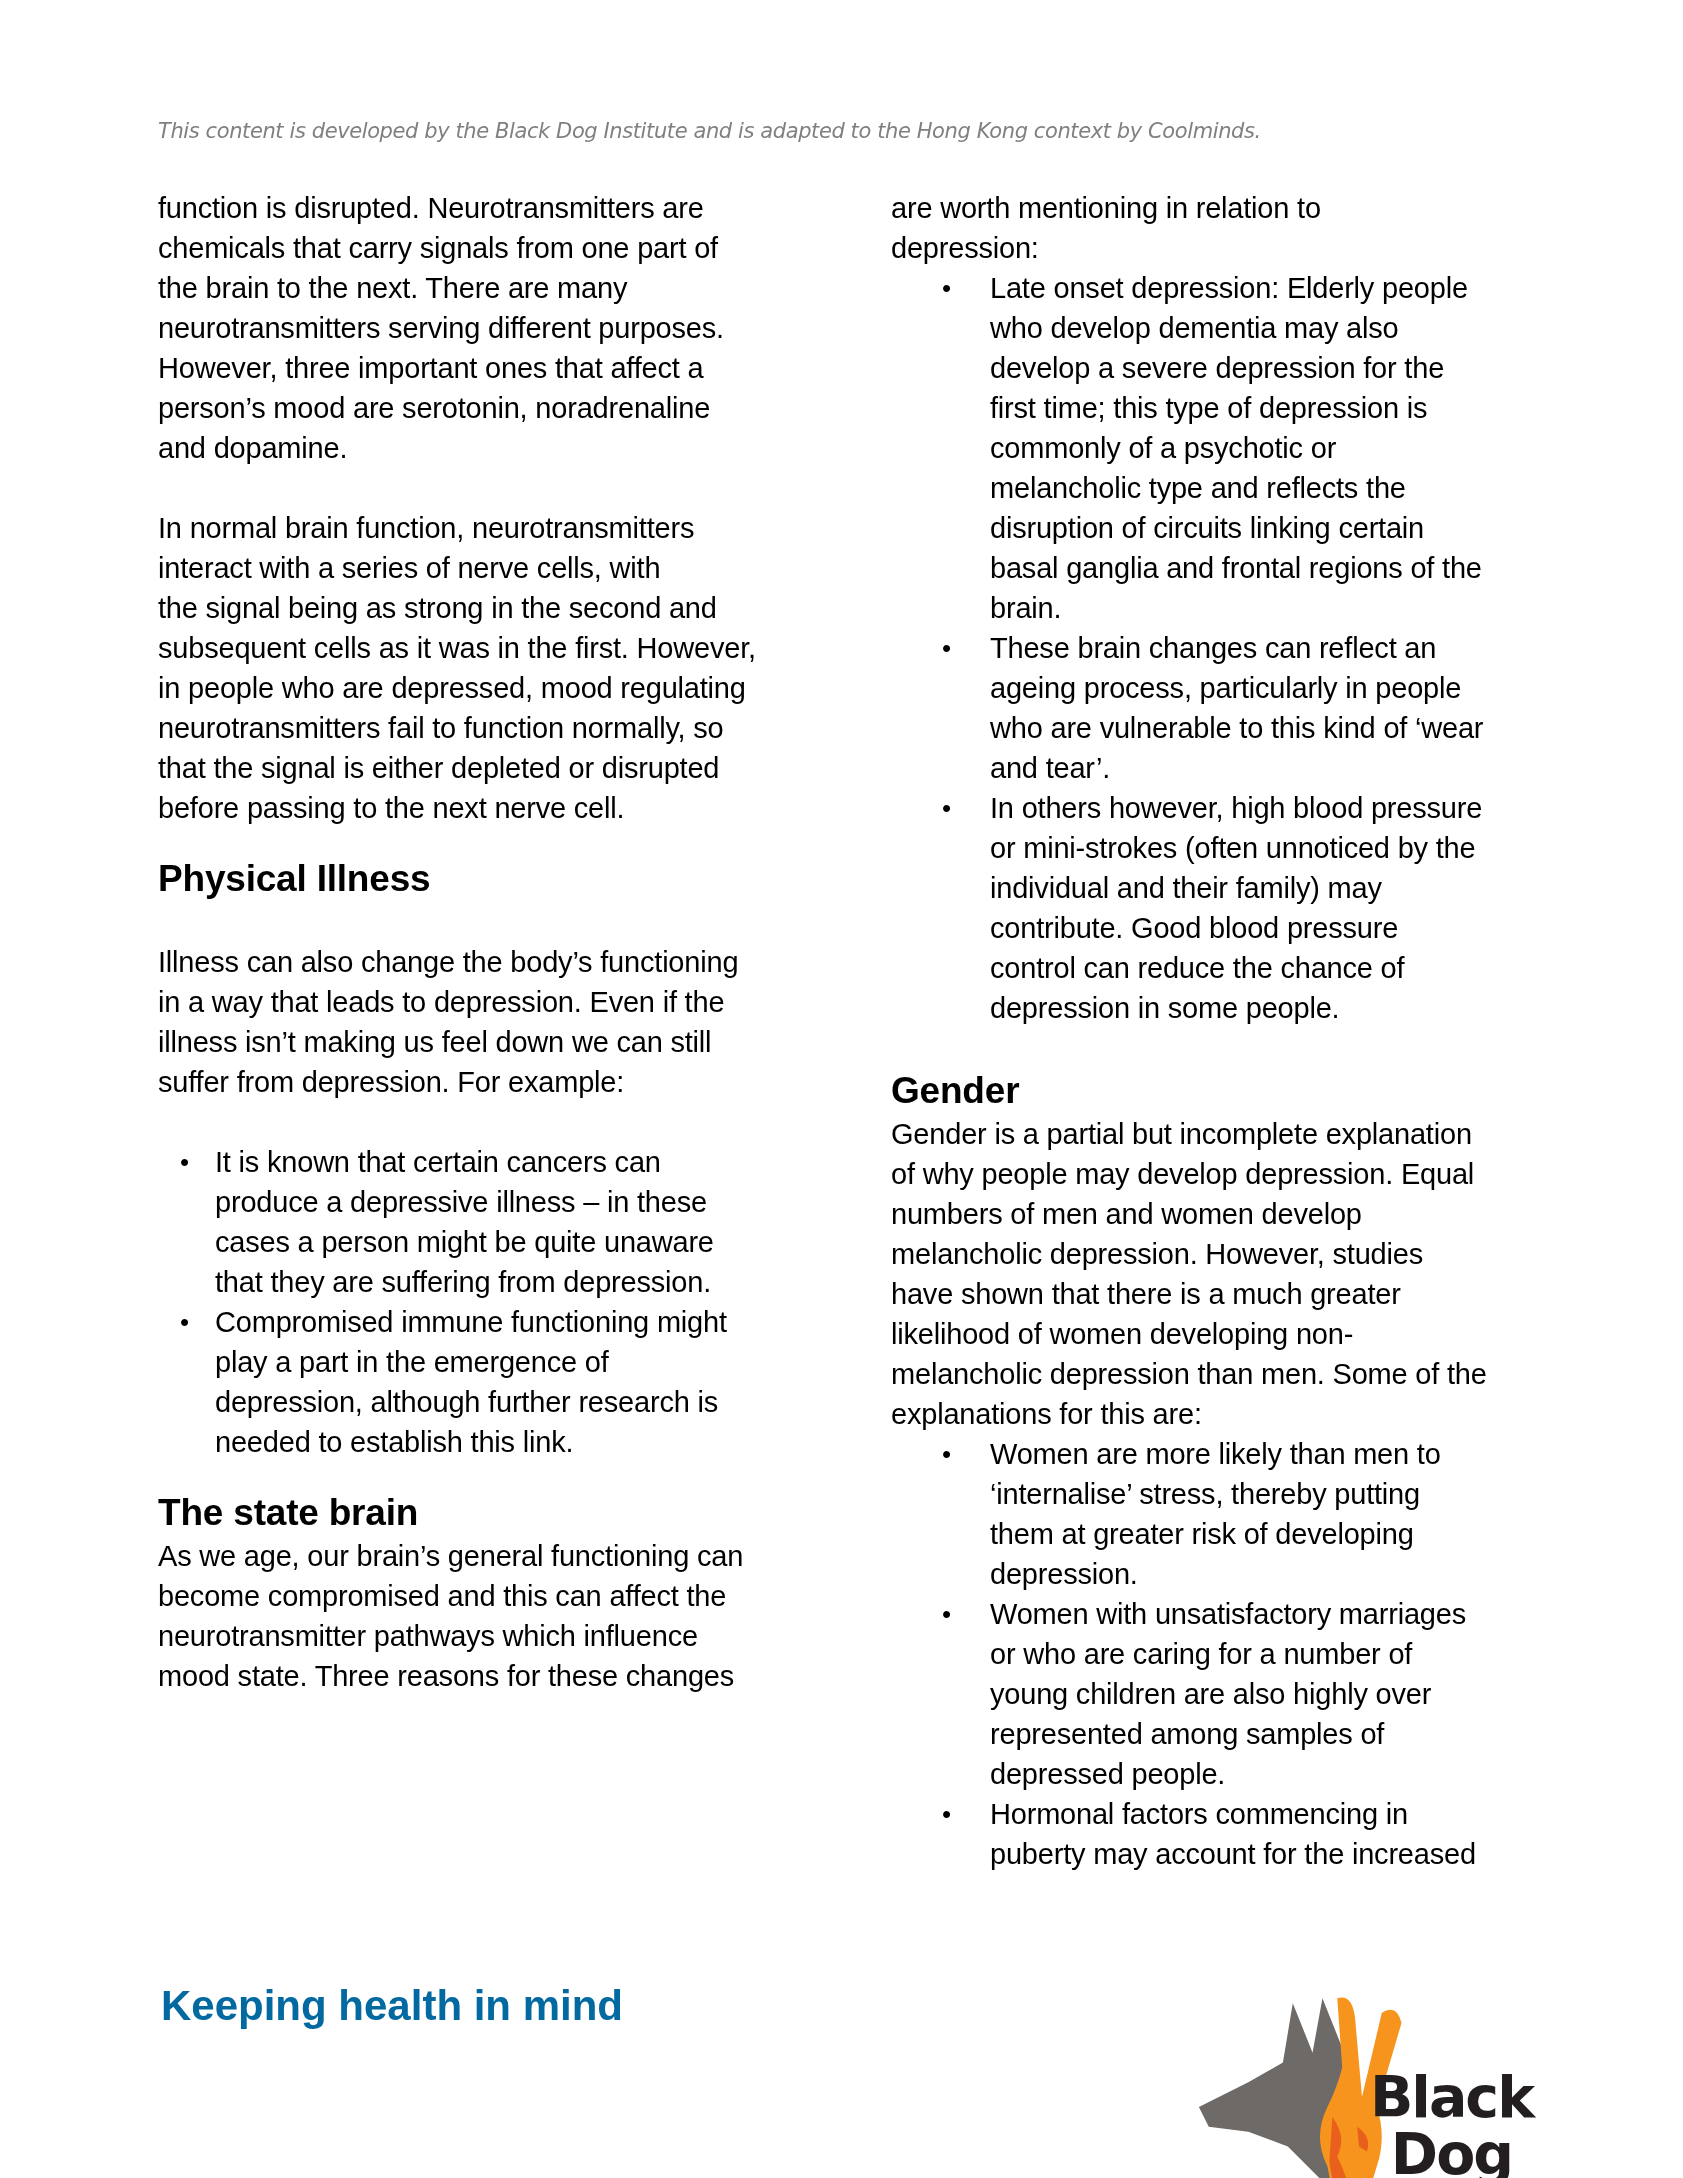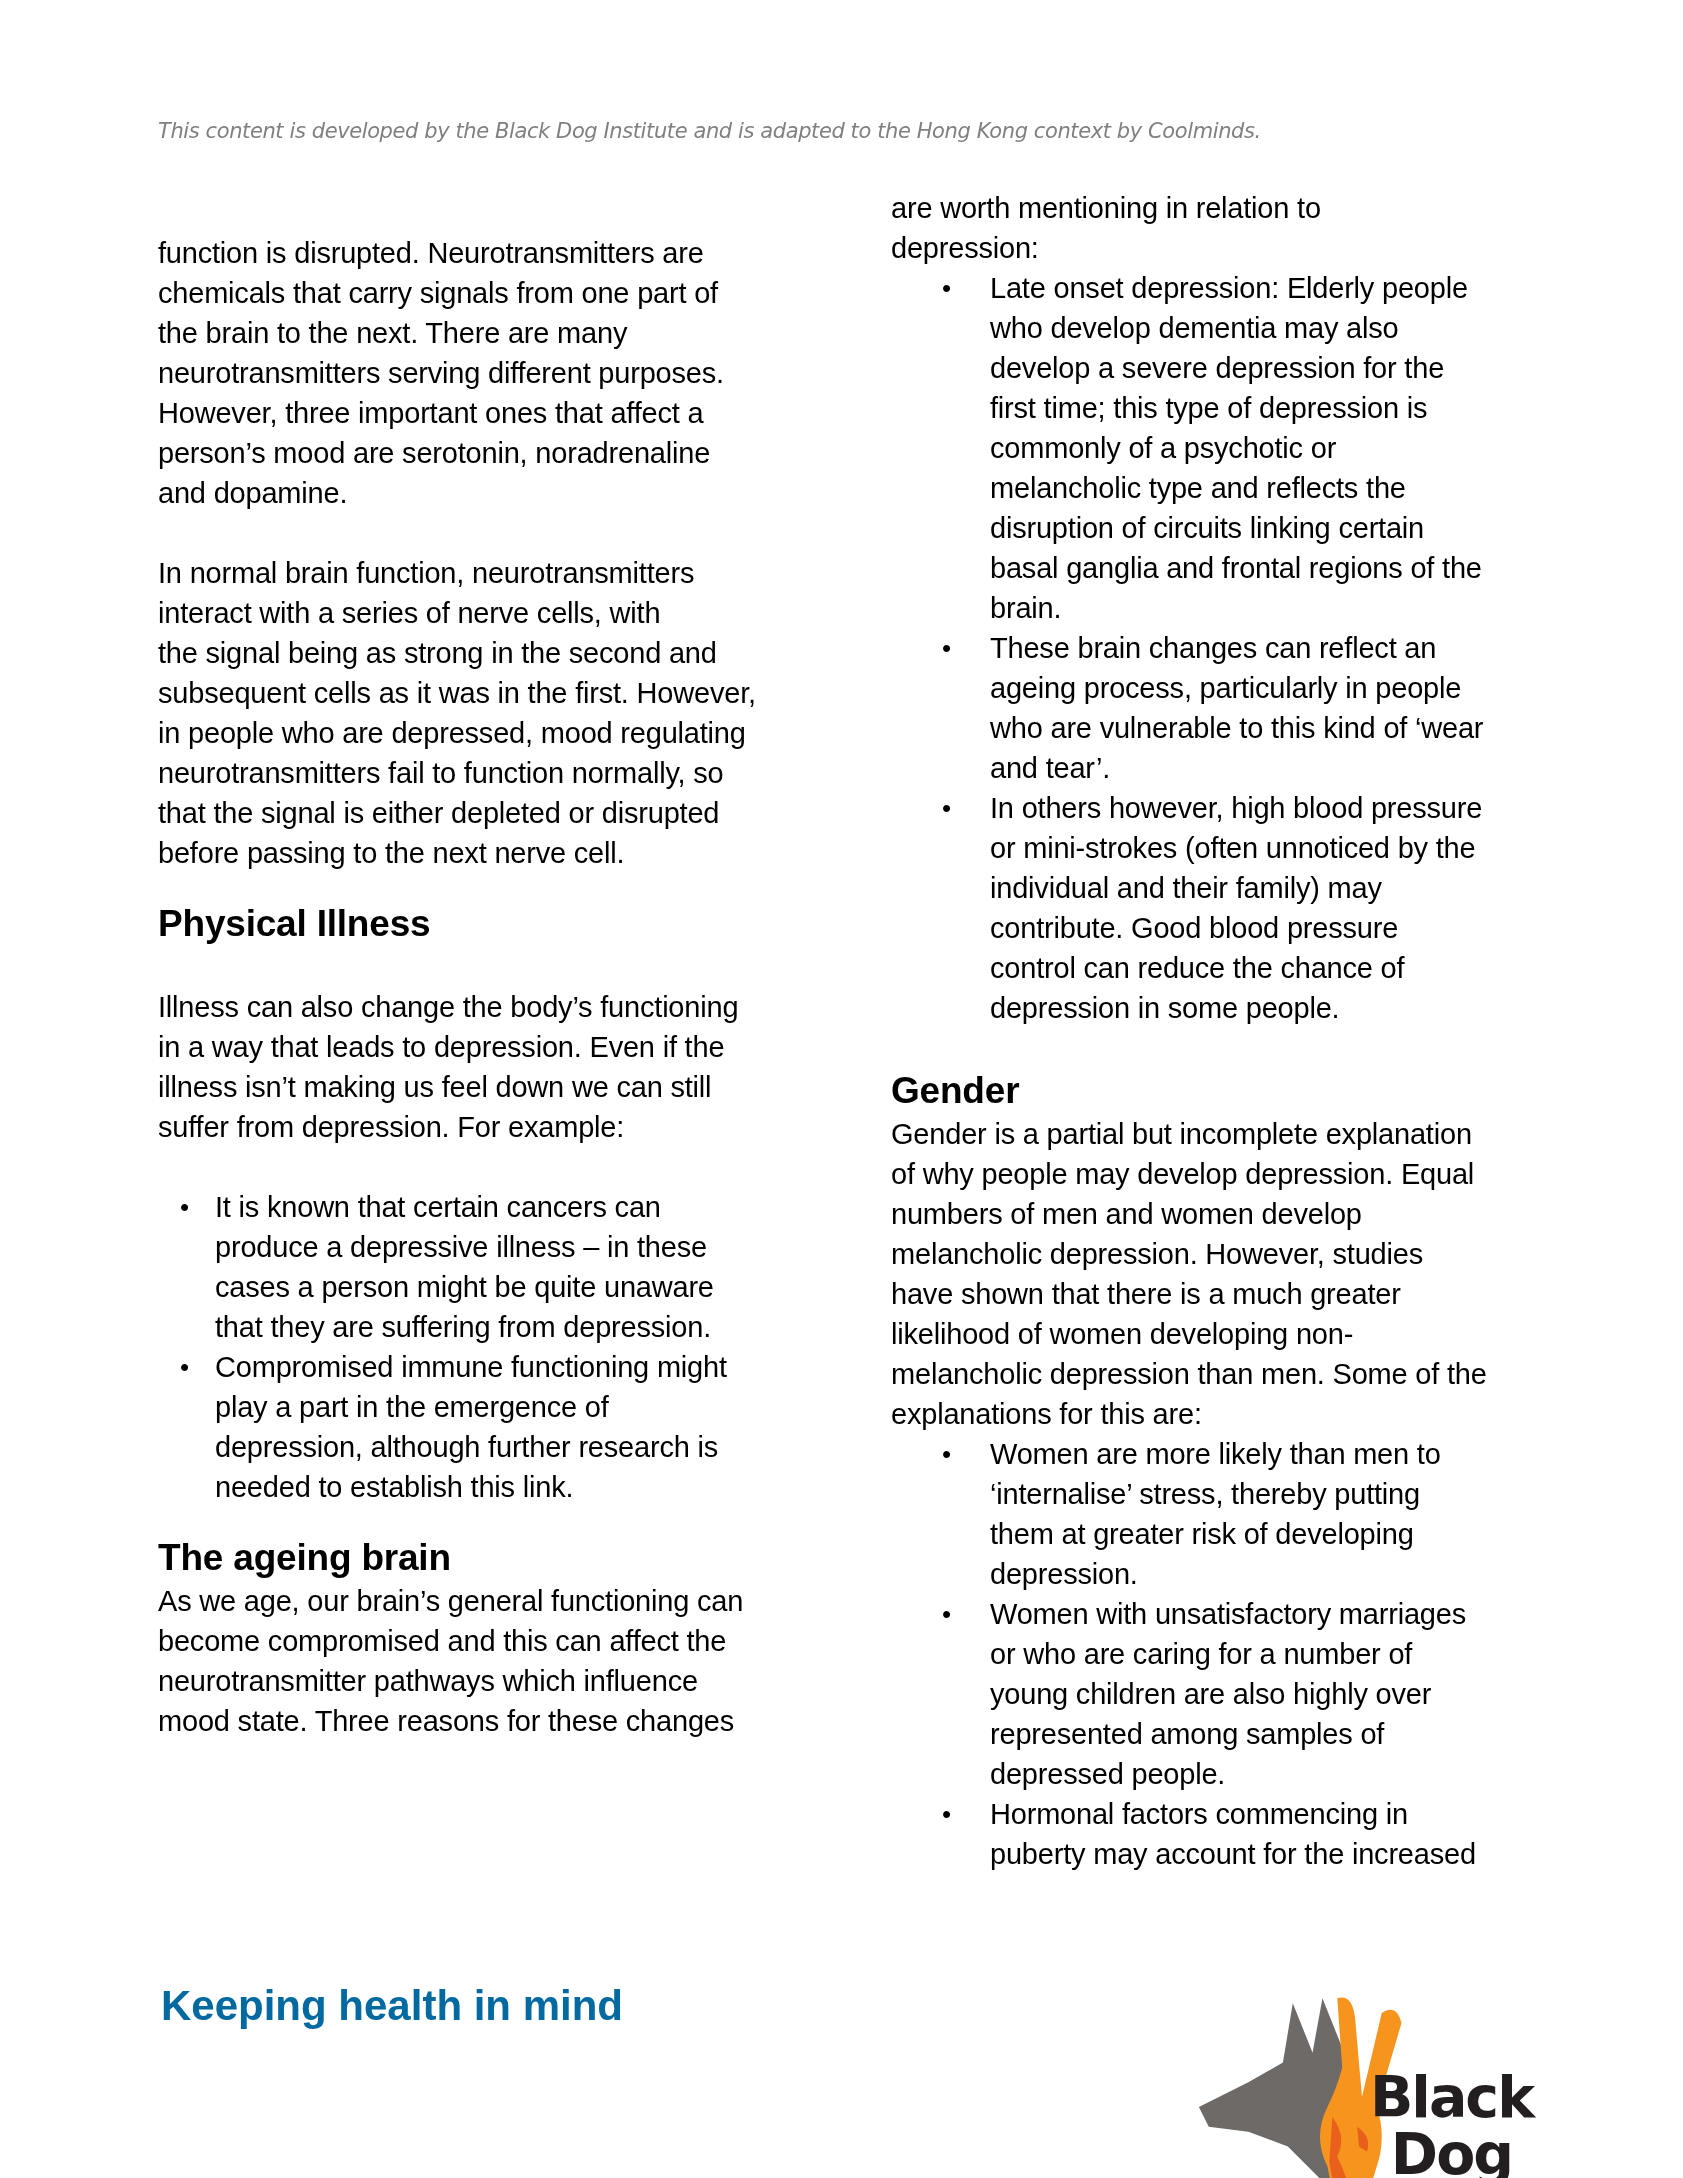--- a/index.html
+++ b/index.html
@@ -1,19 +1,19 @@
 <!DOCTYPE html>
 <html><head>
 <meta charset="utf-8">
 <style>
   html, body { margin:0; padding:0; background:#ffffff; }
   body { width:1683px; height:2178px; position:relative; overflow:hidden; font-family:"Liberation Sans", sans-serif; color:#000; }
   .header { position:absolute; left:158px; top:119px; width:1386px; font-size:21px; font-style:italic; color:#808080; font-family:"DejaVu Sans", sans-serif; letter-spacing:-0.4px; }
   .col { position:absolute; top:188px; font-size:29px; line-height:40px; font-family:"Liberation Sans", sans-serif; letter-spacing:-0.2px; }
-  .col-left { left:158px; width:634px;margin-top:45px; }
+  .col-left { left:158px; width:634px; }
   .col-right { left:884px; width:644px;margin-left:7px; }
   .col p { margin:0; }
   .gap { height:40px; }
   .h2 { font-weight:bold; font-size:37px; line-height:46px; margin:0; padding-top:28px; }
   ul.b { list-style:none; margin:0; padding:0; }
   ul.b li { position:relative; }
   .col-left ul.b li { padding-left:57px; }
   .col-left ul.b li .dot { position:absolute; left:22px; top:0; }
   .col-right ul.b li { padding-left:99px; }
   .col-right ul.b li .dot { position:absolute; left:51px; top:0; }
@@ -36,21 +36,21 @@
 
   <h2 class="h2">Physical Illness</h2>
   <div class="gap"></div>
   <p>Illness can also change the body’s functioning<br>in a way that leads to depression. Even if the<br>illness isn’t making us feel down we can still<br>suffer from depression. For example:</p>
   <div class="gap"></div>
   <ul class="b">
     <li><span class="dot">•</span><span>It is known that certain cancers can<br>produce a depressive illness – in these<br>cases a person might be quite unaware<br>that they are suffering from depression.</span></li>
     <li><span class="dot">•</span><span>Compromised immune functioning might<br>play a part in the emergence of<br>depression, although further research is<br>needed to establish this link.</span></li>
   </ul>
 
-  <h2 class="h2">The ageing brain</h2>
+  <h2 class="h2">The state brain</h2>
   <p>As we age, our brain’s general functioning can<br>become compromised and this can affect the<br>neurotransmitter pathways which influence<br>mood state.  Three reasons for these changes</p>
 </div>
 
 <div class="col col-right">
   <p>are worth mentioning in relation to<br>depression:</p>
   <ul class="b">
     <li><span class="dot">•</span><span>Late onset depression: Elderly people<br>who develop dementia may also<br>develop a severe depression for the<br>first time; this type of depression is<br>commonly of a psychotic or<br>melancholic type and reflects the<br>disruption of circuits linking certain<br>basal ganglia and frontal regions of the<br>brain.</span></li>
     <li><span class="dot">•</span><span> These brain changes can reflect an<br>ageing process, particularly in people<br>who are vulnerable to this kind of ‘wear<br>and tear’.</span></li>
     <li><span class="dot">•</span><span>In others however, high blood pressure<br>or mini-strokes (often unnoticed by the<br>individual and their family) may<br>contribute. Good blood pressure<br>control can reduce the chance of<br>depression in some people.</span></li>
   </ul>

